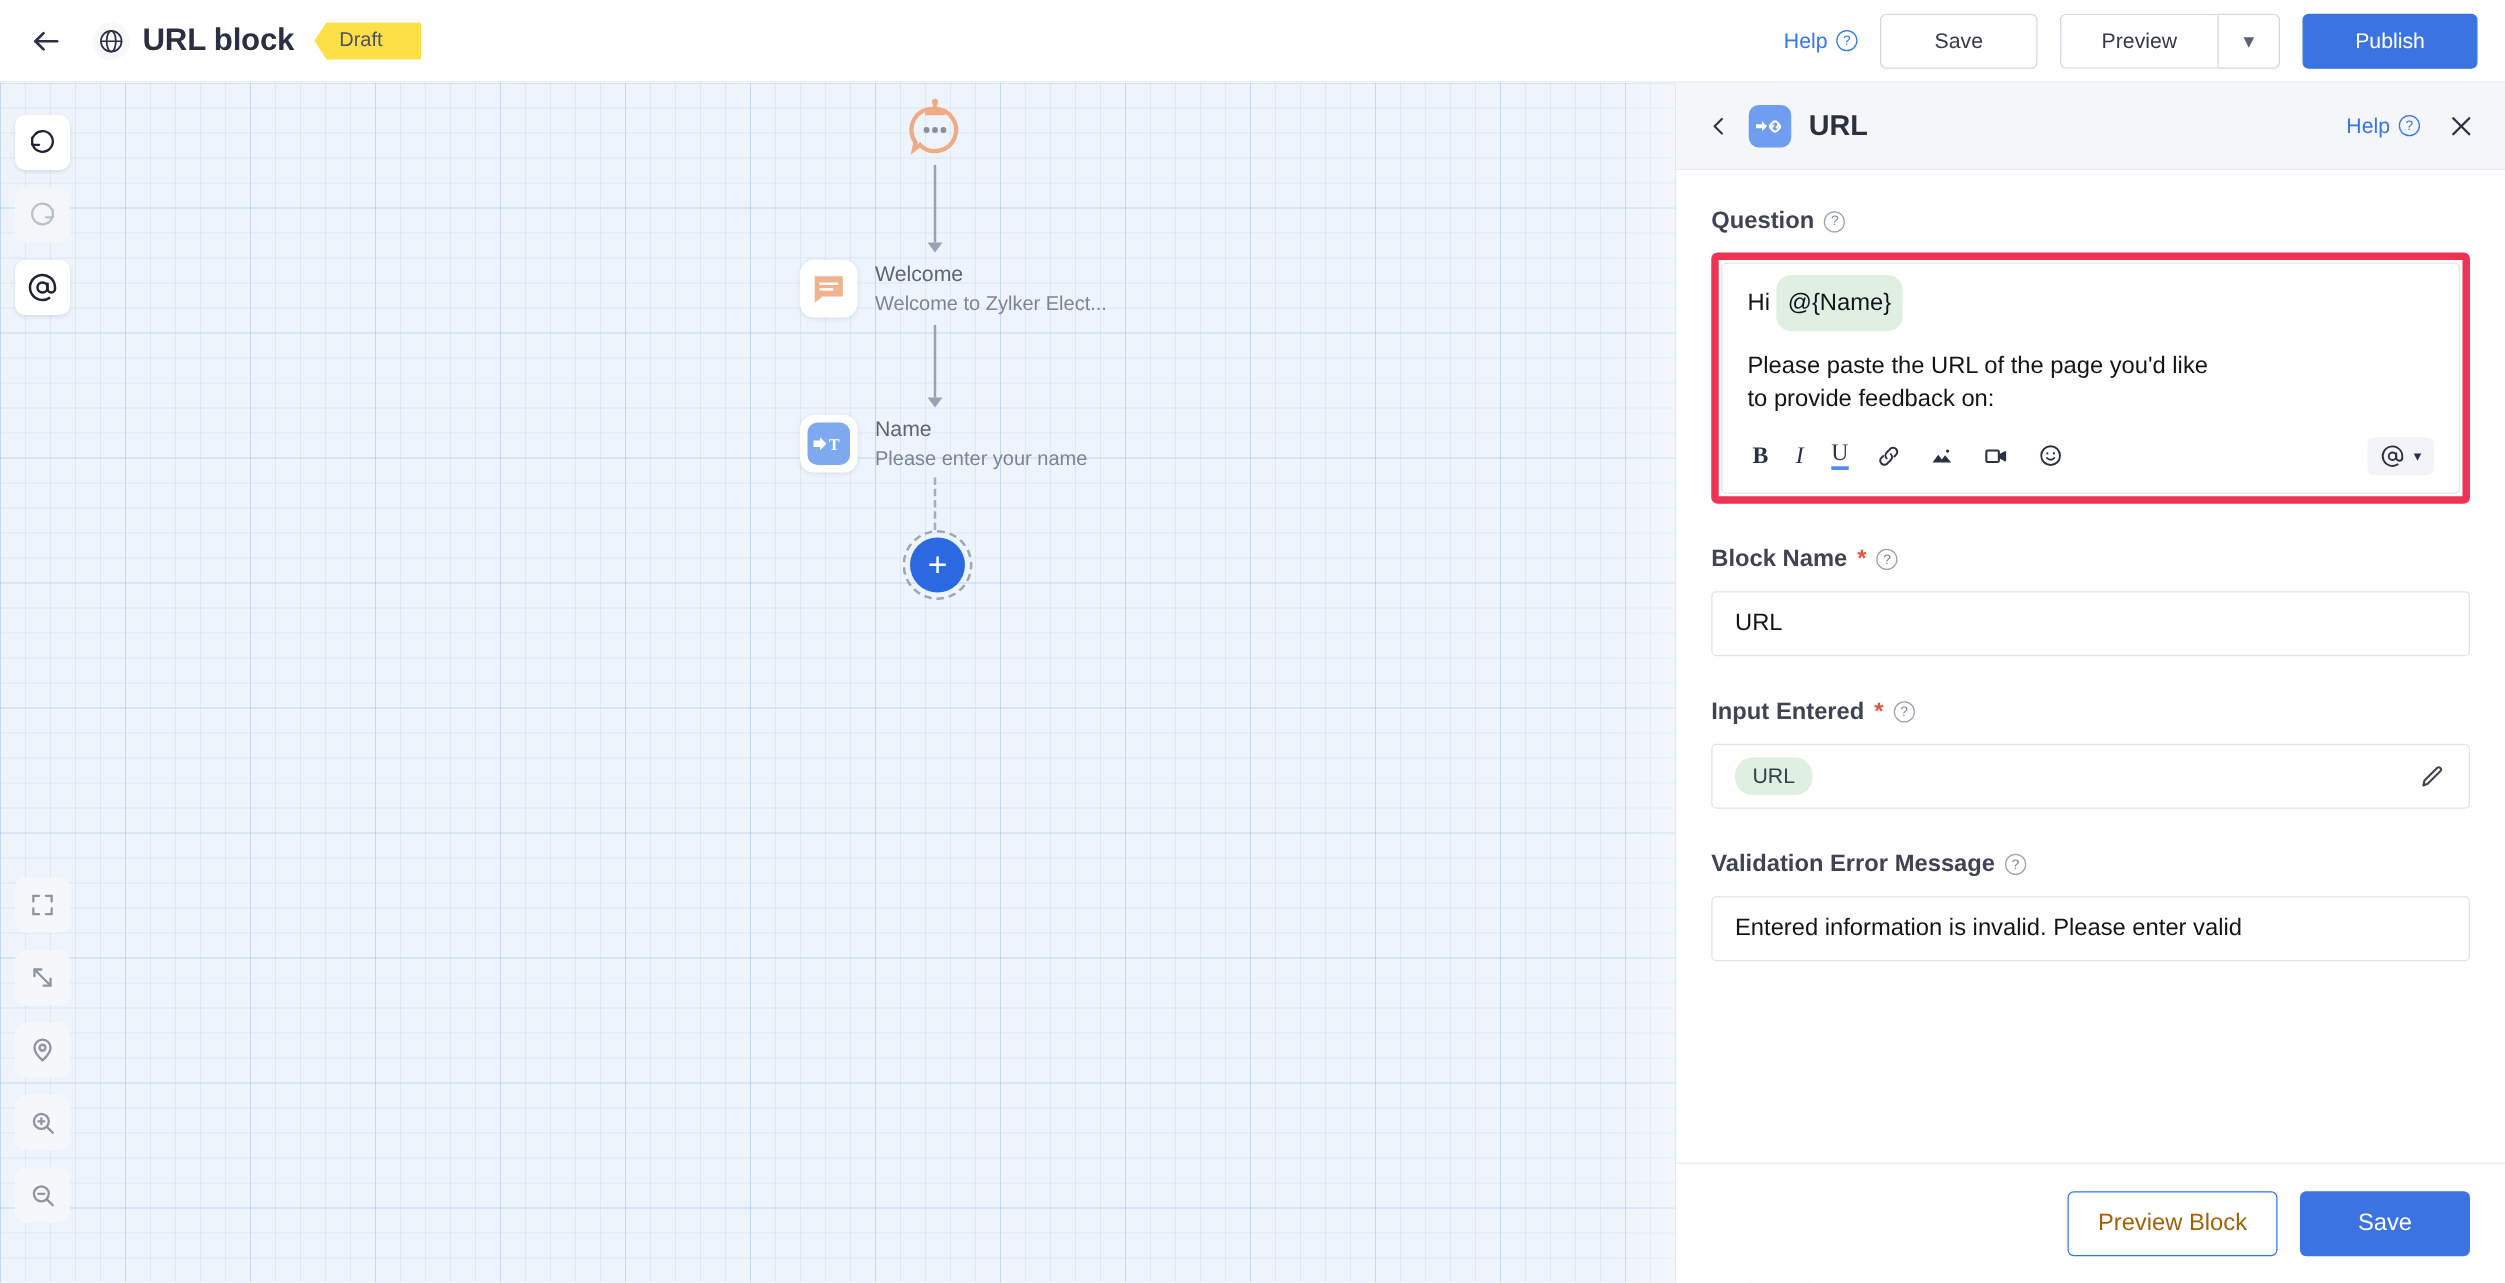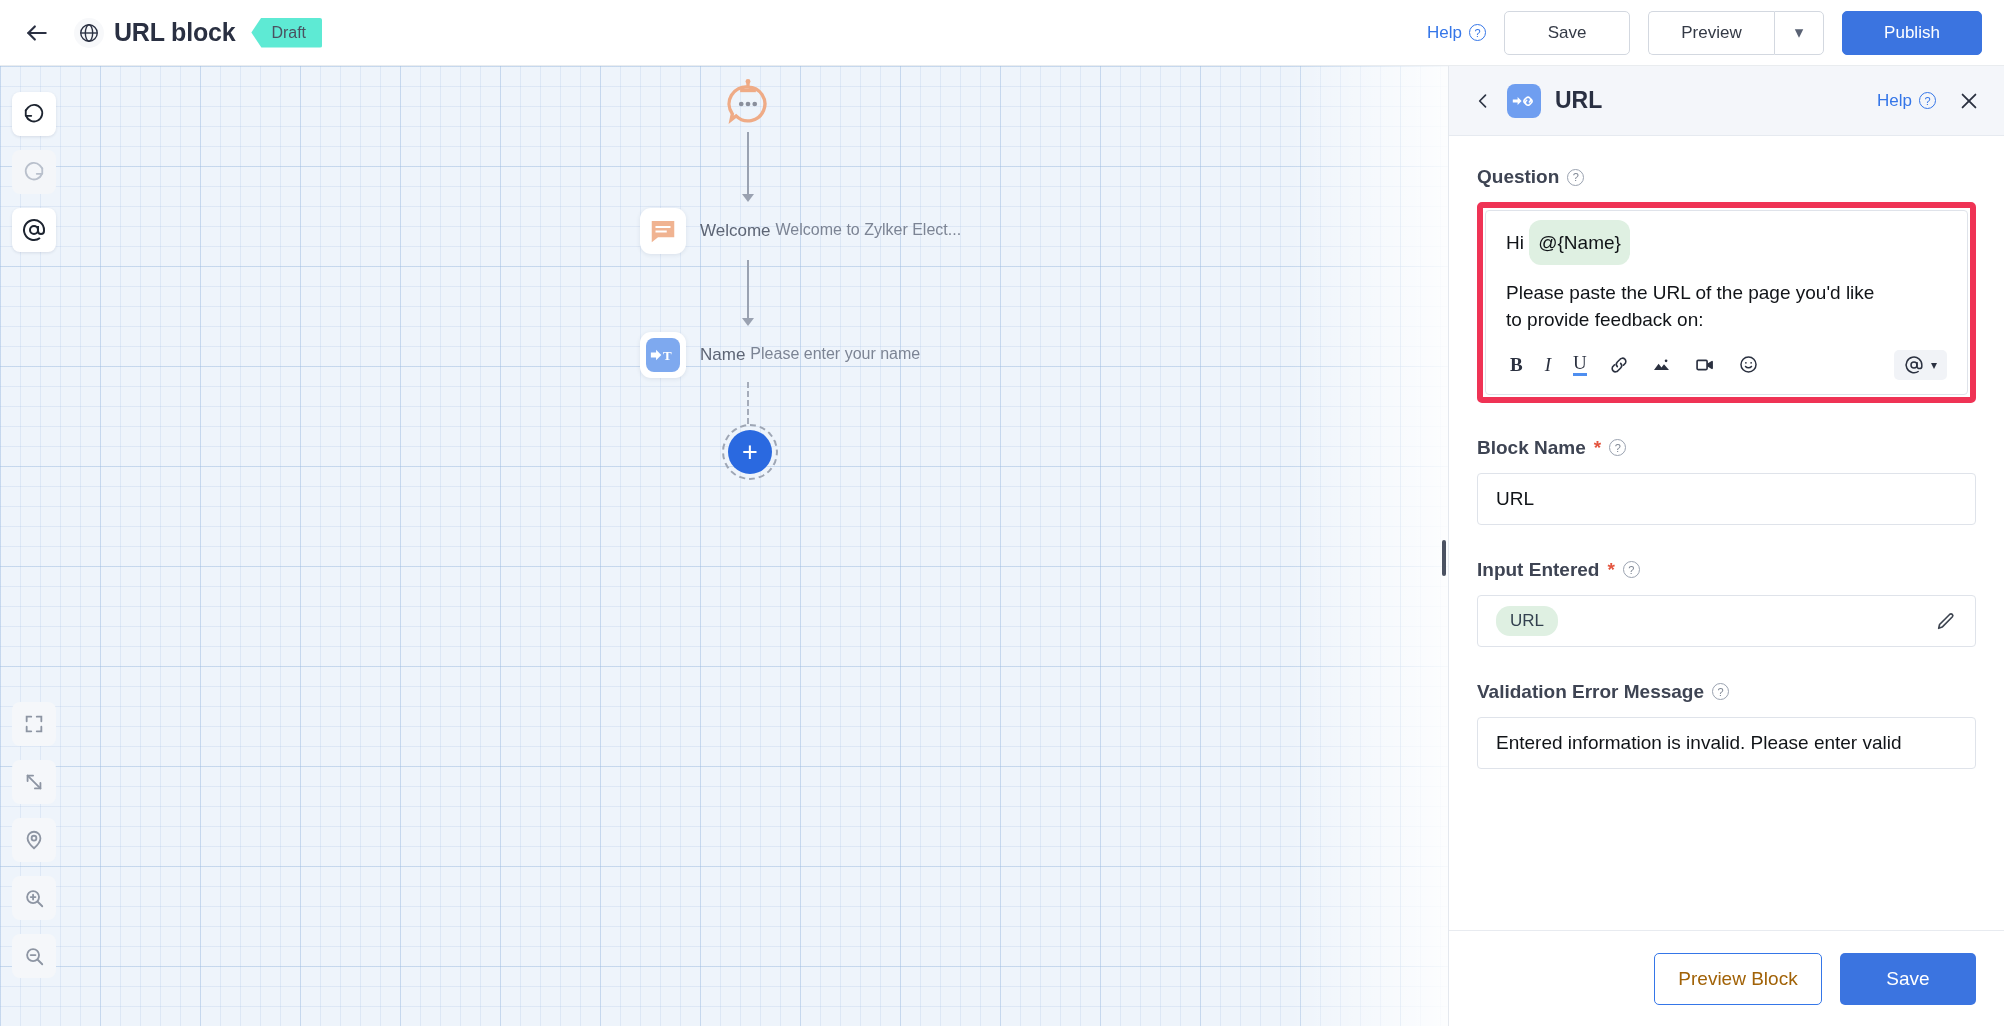--- a/index.html
+++ b/index.html
@@ -24,22 +24,22 @@
   }
   .globe-wrap {
     margin-left: 20px; width: 30px; height: 30px; border-radius: 50%;
     background: #f7f8fa; display: flex; align-items: center; justify-content: center;
   }
   .doc-title {
     margin-left: 10px; font-size: 25px; font-weight: bold; color: #2a3042;
     letter-spacing: -0.2px;
   }
   .draft-badge {
-    margin-left: 16px; height: 30px; padding: 0 16px 0 20px;
-    background: #5eead4; color: #4b5160; font-size: 16px;
+    margin-left: 16px; height: 30px; padding: 0 31px 0 20px;
+    background: #fde047; color: #4b5160; font-size: 16px;
     display: flex; align-items: center; border-radius: 2px;
     clip-path: polygon(10px 0, 100% 0, 100% 100%, 10px 100%, 0 50%);
   }
   .topbar-right {
     margin-left: auto; margin-right: 22px;
     display: flex; align-items: center; gap: 18px;
   }
   .help-link {
     color: #3576e8; font-size: 17px; display: flex; align-items: center; gap: 7px;
     cursor: pointer;
@@ -111,41 +111,41 @@
   .node { display: flex; align-items: center; gap: 14px; cursor: pointer; }
   .node-icon {
     width: 46px; height: 46px; border-radius: 11px; background: #ffffff;
     display: flex; align-items: center; justify-content: center;
     box-shadow: 0 1px 4px rgba(40,60,90,.10);
   }
   .node-icon .inner {
     width: 34px; height: 34px; border-radius: 8px;
     display: flex; align-items: center; justify-content: center;
   }
-  .node-text { display: flex; flex-direction: row; gap: 5px; }
+  .node-text { display: flex; flex-direction: column; gap: 5px; }
   .node-title { font-size: 17px; color: #5d6575; }
   .node-sub { font-size: 16px; color: #7c8494; }
   .add-btn-wrap {
     width: 56px; height: 56px; margin-left: 82px; border-radius: 50%;
     border: 2px dashed #9ea6b4; display: flex; align-items: center; justify-content: center;
     cursor: pointer;
   }
   .add-btn {
     width: 44px; height: 44px; border-radius: 50%; background: #2a69e0;
     display: flex; align-items: center; justify-content: center; color: #fff;
     font-size: 27px; line-height: 1;
   }
   .resize-handle {
     position: absolute; right: 2px; top: 474px; width: 4px; height: 36px;
     background: #4b5262; border-radius: 2px; cursor: col-resize;
   }
 
   
   .panel {
-    position: absolute; top: 66px; right: 0; width: 556px; height: 960px;
+    position: absolute; top: 66px; right: 0; width: 664px; height: 960px;
     background: #ffffff; border-left: 1px solid #e4e8ee;
     display: flex; flex-direction: column;
   }
   .panel-head {
     height: 70px; background: #f4f6fa; border-bottom: 1px solid #e6eaf0;
     display: flex; align-items: center; padding: 0 24px; gap: 14px;
   }
   .chev-back { color: #2e3545; cursor: pointer; display: flex; }
   .panel-icon {
     width: 34px; height: 34px; border-radius: 8px; background: #6f9ef0;

